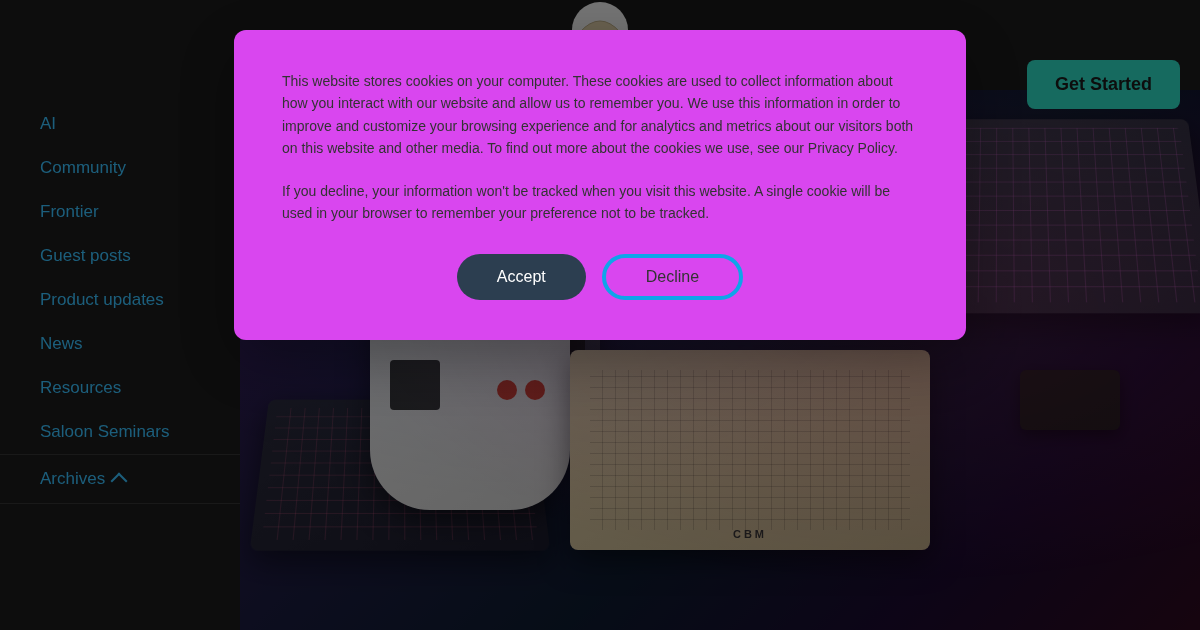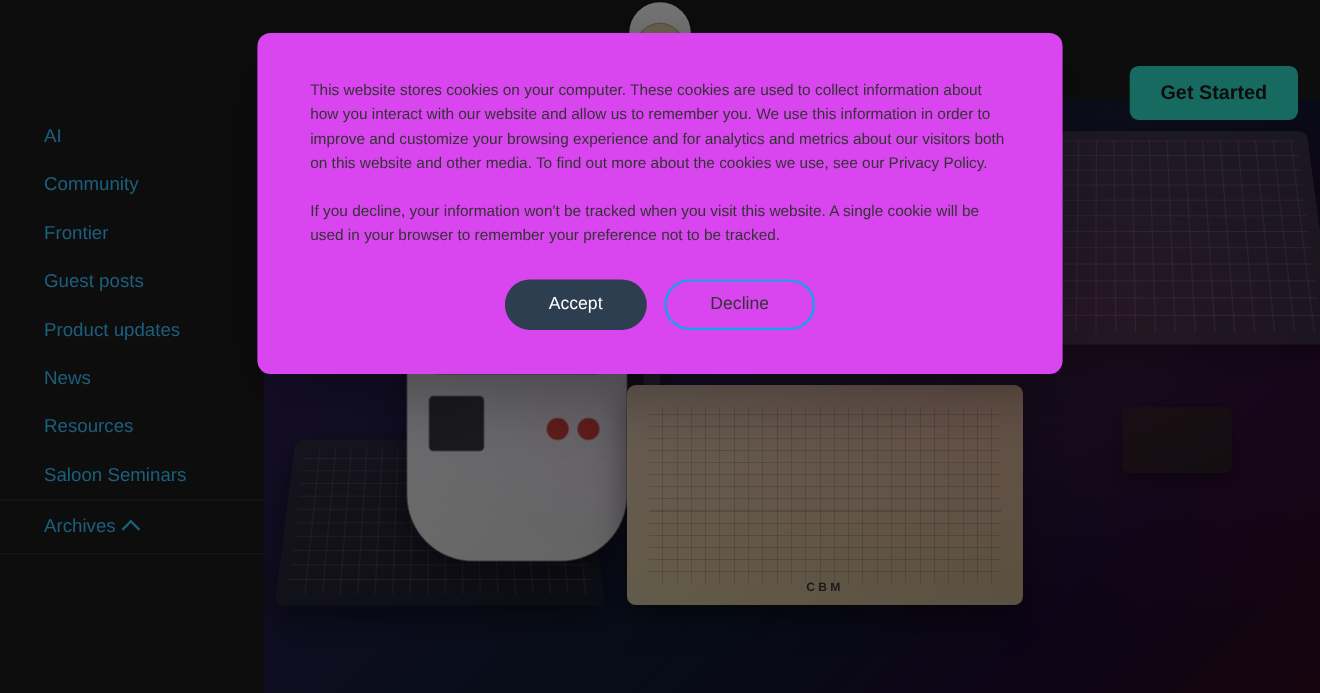--- a/index.html
+++ b/index.html
@@ -401,21 +401,21 @@
       border-radius: 50px;
       padding: 14px 40px;
       font-size: 16px;
       cursor: pointer;
       font-weight: 500;
     }
 
     .btn-decline {
       background: transparent;
       color: #333;
-      border: 2px solid #0ea5e9;
+      border: 4px solid #0ea5e9;
       border-radius: 50px;
       padding: 10px 40px;
       font-size: 16px;
       cursor: pointer;
       font-weight: 500;
     }
   </style>
 </head>
 <body>
 

